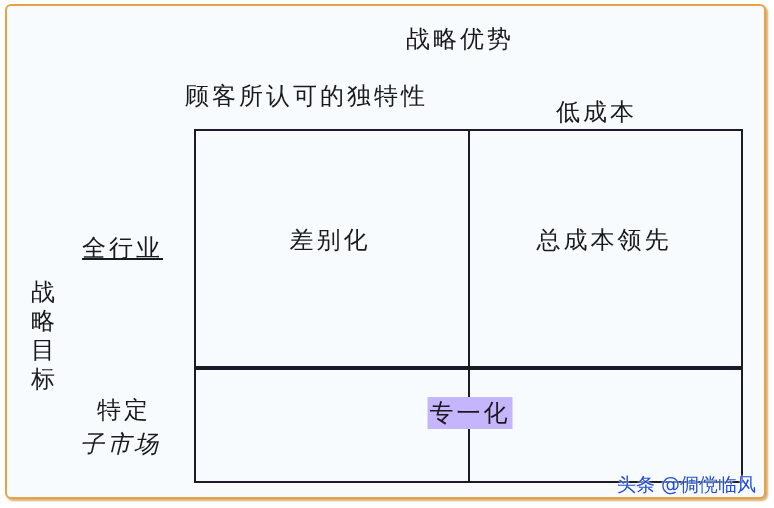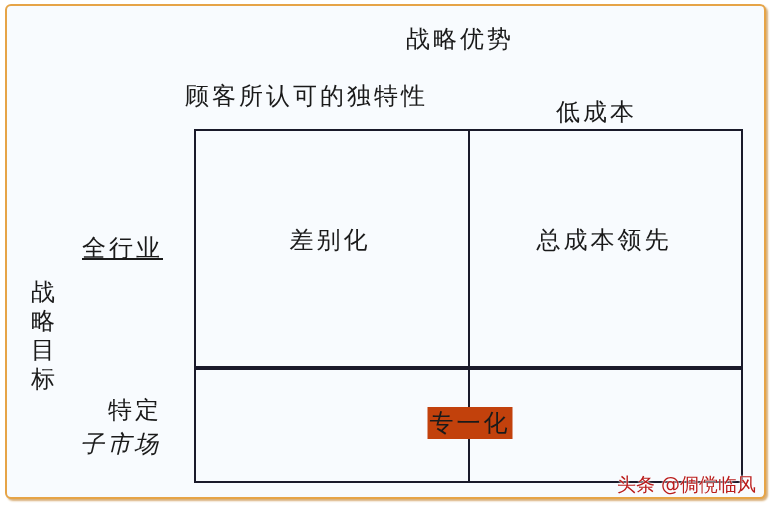--- a/index.html
+++ b/index.html
@@ -7,48 +7,48 @@
          font-family:"DejaVu Serif", "Liberation Serif", serif; color:#1a1a1a; }
   .frame { position:absolute; left:5px; top:4px; width:757px; height:491px;
            border:2px solid #e6a447; border-radius:6px; background:#f8fbfe;
            box-shadow: 2px 2px 2px #d9b07a; }
   .txt { position:absolute; font-size:24px; letter-spacing:3px; white-space:nowrap; line-height:1; }
   .vtxt { position:absolute; font-size:24px; line-height:29px; width:28px; text-align:center; }
   .line { position:absolute; background:#1a1a2a; }
   .cell-label { position:absolute; font-size:24px; letter-spacing:3px; white-space:nowrap; line-height:1;
                 transform:translateX(-50%); }
   .watermark { position:absolute; right:18px; bottom:14px; font-family:"DejaVu Sans","Liberation Sans",sans-serif;
-               font-size:19px; color:#b91c1c; white-space:nowrap; line-height:1;
+               font-size:19px; color:#1d4ed8; white-space:nowrap; line-height:1;
                text-shadow: 0 0 2px #fff, 0 0 2px #fff; }
 </style>
 </head>
 <body>
 
 <div class="frame"></div>
 
 <div class="txt" style="left:406px; top:27px;">战略优势</div>
 
 <div class="txt" style="left:185px; top:84px;">顾客所认可的独特性</div>
 <div class="txt" style="left:556px; top:100px;">低成本</div>
 
 <div class="vtxt" style="left:29px; top:278px;">
   <div>战</div>
   <div>略</div>
   <div>目</div>
   <div>标</div>
 </div>
 
 <div class="txt" style="left:82px; top:236px;text-decoration:underline;">全行业</div>
-<div class="txt" style="left:108px; top:398px;text-align:right;">特定</div>
+<div class="txt" style="left:97px; top:398px;text-align:right;">特定</div>
 <div class="txt" style="left:80px; top:432px;font-style:italic;">子市场</div>
 
 <div class="line" style="left:194px; top:129px; width:549px; height:2px;"></div>
 <div class="line" style="left:194px; top:129px; width:2px; height:354px;"></div>
 <div class="line" style="left:741px; top:129px; width:2px; height:354px;"></div>
 <div class="line" style="left:194px; top:481px; width:549px; height:2px;"></div>
 <div class="line" style="left:468px; top:129px; width:2px; height:354px;"></div>
 <div class="line" style="left:194px; top:366px; width:549px; height:4px;"></div>
 
 <div class="cell-label" style="left:330px; top:228px;">差别化</div>
 <div class="cell-label" style="left:604px; top:228px;">总成本领先</div>
-<div class="cell-label" style="left:470px; top:407px; background:#c2410c; padding:4px 2px;">专一化</div>
+<div class="cell-label" style="left:470px; top:397px; background:#c4b5fd; padding:4px 2px;">专一化</div>
 
 <div class="watermark">头条 @倜傥临风</div>
 
 </body></html>

